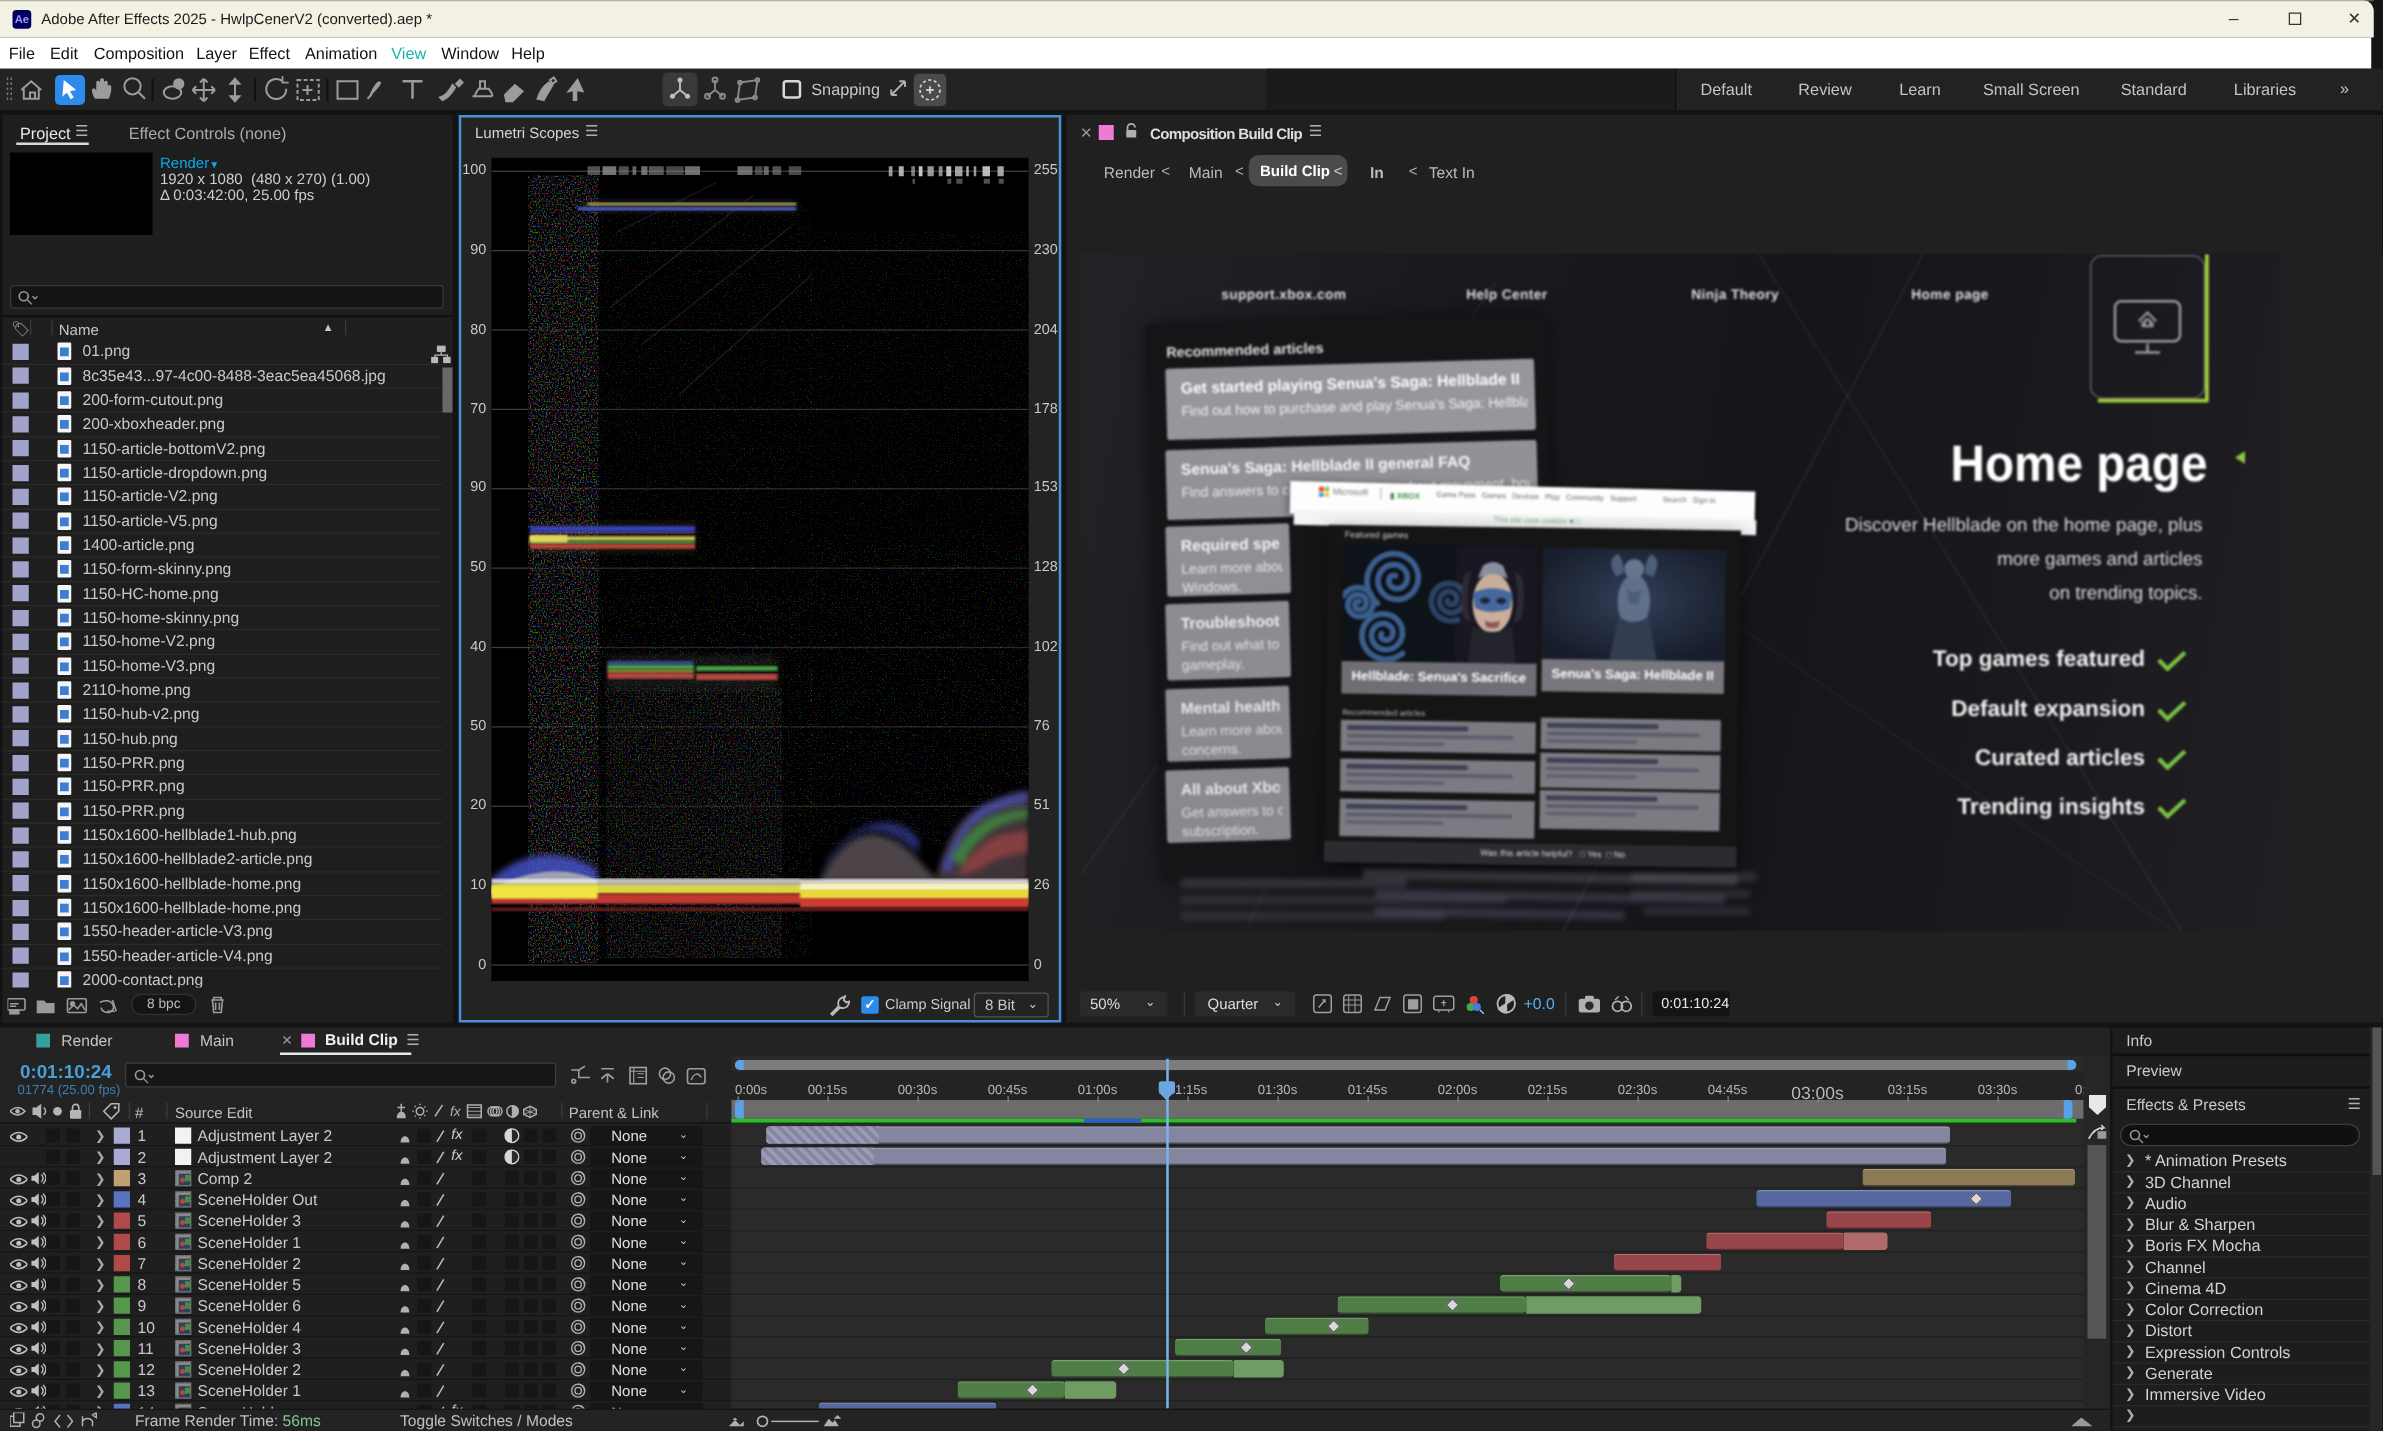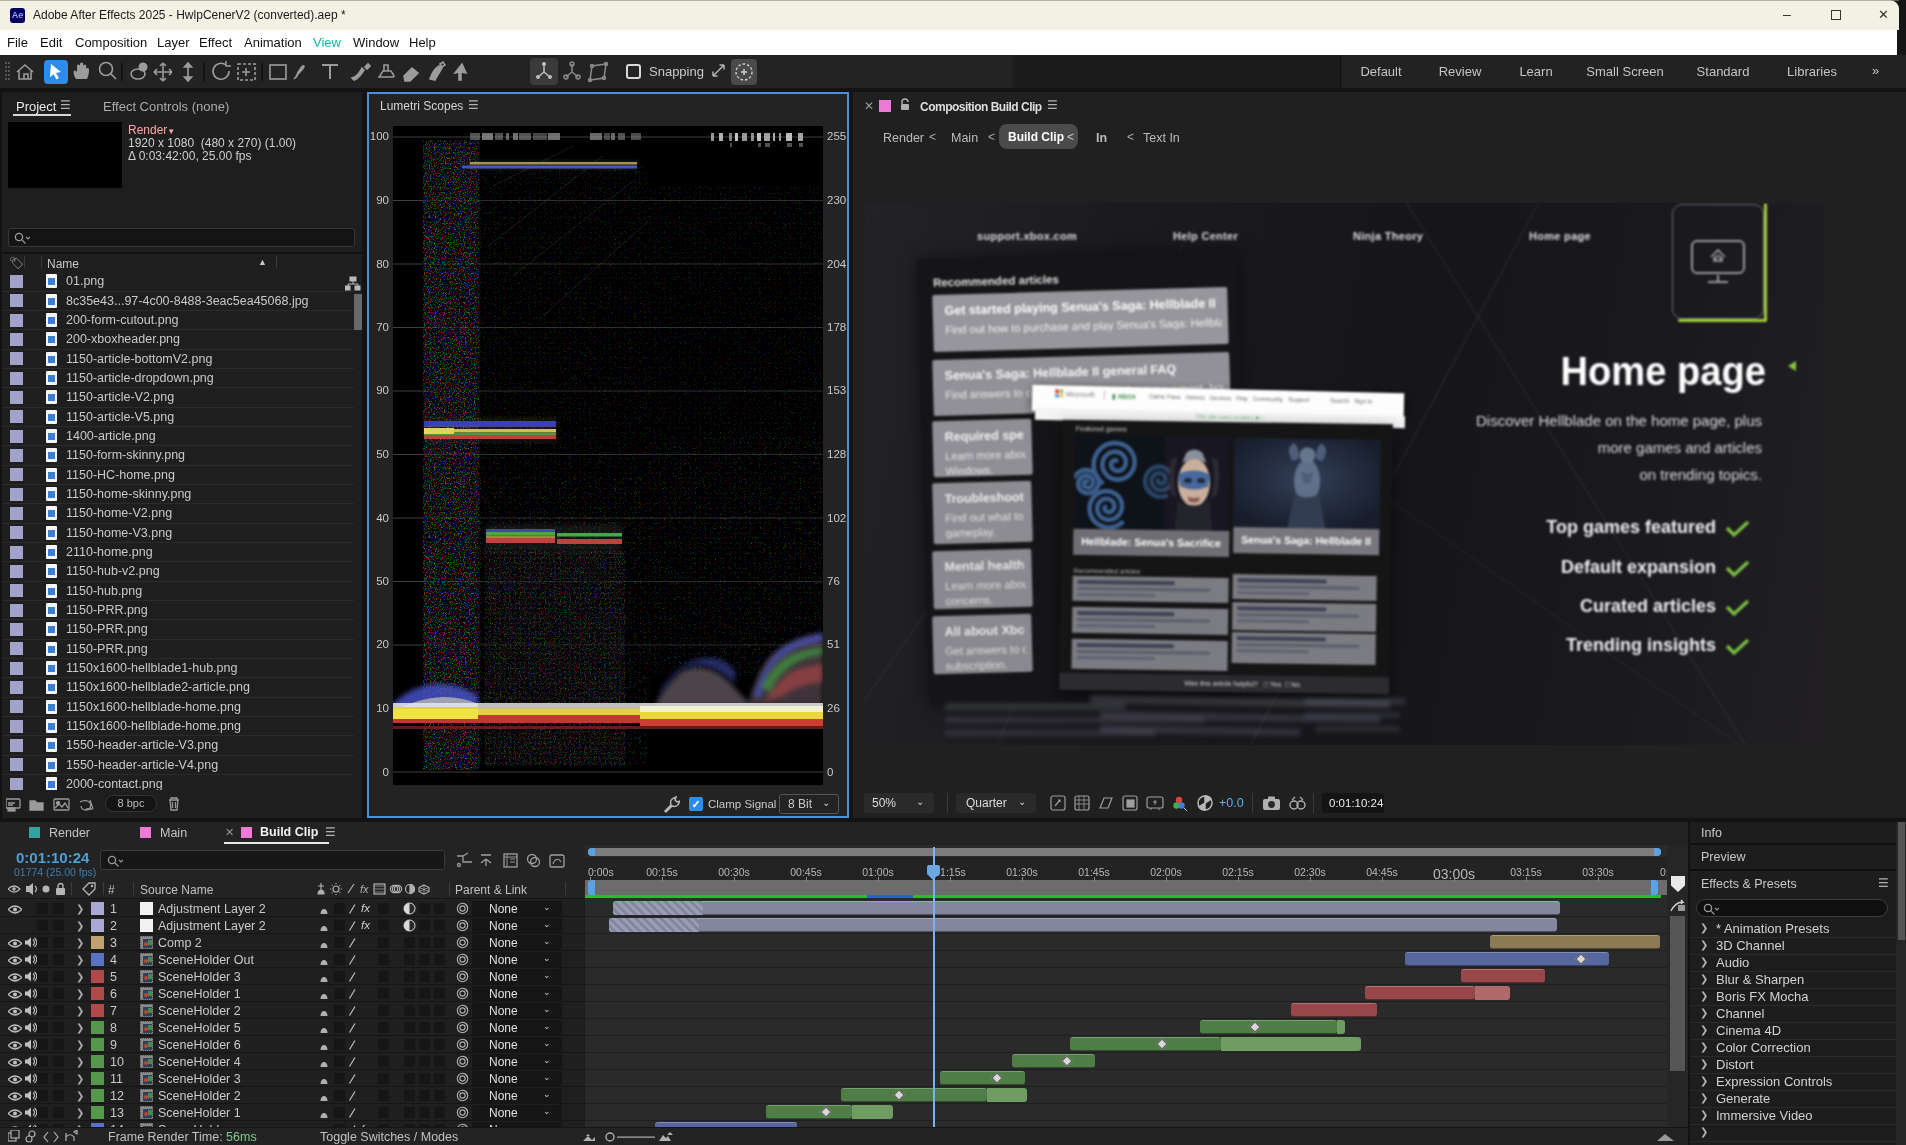--- a/index.html
+++ b/index.html
@@ -100,21 +100,21 @@
 <div class="tx" style="left:1723px;top:64px;font-size:13px;color:#c4c4c4;transform:translateX(-50%)">Standard</div>
 <div class="tx" style="left:1812px;top:64px;font-size:13px;color:#c4c4c4;transform:translateX(-50%)">Libraries</div>
 <div class="tx" style="left:1872px;top:63px;font-size:13px;color:#c4c4c4">»</div>
 <div class="a" style="left:0;top:88px;width:1906px;height:1057px;background:#131313"></div>
 <div class="a" style="left:2px;top:92px;width:360px;height:726px;background:#1e1e1e"></div>
 <div class="tx" style="left:16px;top:99px;font-size:13px;color:#e8e8e8">Project</div>
 <div class="tx" style="left:60px;top:98px;font-size:12px;color:#b0b0b0">☰</div>
 <div class="a" style="left:13px;top:114px;width:58px;height:2px;background:#d8d8d8"></div>
 <div class="tx" style="left:103px;top:99px;font-size:13px;color:#ababab">Effect Controls (none)</div>
 <div class="a" style="left:8px;top:122px;width:114px;height:66px;background:#000"></div>
-<div class="tx" style="left:128px;top:123px;font-size:12px;color:#fca5a5">Render<span style="font-size:8px">▼</span></div>
+<div class="tx" style="left:128px;top:123px;font-size:12px;color:#0ea5e9">Render<span style="font-size:8px">▼</span></div>
 <div class="tx" style="left:128px;top:136px;font-size:12px;color:#cfcfcf">1920 x 1080&nbsp; (480 x 270) (1.00)</div>
 <div class="tx" style="left:128px;top:149px;font-size:12px;color:#cfcfcf">Δ 0:03:42:00, 25.00 fps</div>
 <div class="a" style="left:8px;top:228px;width:347px;height:19px;background:#141414;border:1px solid #383838;border-radius:3px"></div>
 <svg class="a" style="left:14px;top:232px" width="16" height="12">
     <g fill="none" stroke="#9a9a9a" stroke-width="1.3">
       <circle cx="5" cy="5" r="3.6"></circle>
       <path d="M8 8l3.5 3.5M12 5l2 2 2-2" stroke-width="1.1"></path>
     </g>
   </svg>
 <div class="a" style="left:2px;top:252px;width:360px;height:2px;background:#111"></div>
@@ -769,21 +769,21 @@
     </g>
 </svg>
 <div class="a" style="left:71px;top:882px;width:1px;height:13px;background:#3c3c3c"></div>
 <svg class="a" style="left:82px;top:882px" width="15" height="14">
     <path d="M1 7 L7 1 H13 V7 L7 13 Z" fill="none" stroke="#b5b5b5" stroke-width="1.3"></path>
     <circle cx="10" cy="4" r="1.2" fill="#b5b5b5"></circle>
   </svg>
 <div class="a" style="left:103px;top:882px;width:1px;height:13px;background:#3c3c3c"></div>
 <div class="tx" style="left:108px;top:883px;font-size:12px;color:#c0c0c0">#</div>
 <div class="a" style="left:133px;top:882px;width:1px;height:13px;background:#3c3c3c"></div>
-<div class="tx" style="left:140px;top:883px;font-size:12px;color:#c0c0c0">Source Name</div>
+<div class="tx" style="left:140px;top:883px;font-size:12px;color:#c0c0c0">Source Edit</div>
 <div class="tx" style="left:455px;top:883px;font-size:12px;color:#c0c0c0">Parent &amp; Link</div>
 <div class="a" style="left:449px;top:882px;width:1px;height:13px;background:#3c3c3c"></div>
 <div class="a" style="left:565px;top:882px;width:1px;height:13px;background:#3c3c3c"></div>
 <svg class="a" style="left:316px;top:881px" width="120" height="16">
  <g fill="none" stroke="#b0b0b0" stroke-width="1.2">
   <path d="M5 2v7M2 5h6M5 9c-2 0-3 2-3 4h6c0-2-1-4-3-4z" fill="#b0b0b0"></path>
   <circle cx="20" cy="8" r="3"></circle>
       <path d="M20 3v-1M20 14v-1M15 8h-1M26 8h-1M16.5 4.5l-.7-.7M24.2 11.8l-.7-.7M16.5 11.5l-.7.7M24.2 4.2l-.7.7"></path>
   <path d="M31 12l7-8M31 4l7 8" stroke-width="0"></path>
       <path d="M32 12l6-9"></path>

